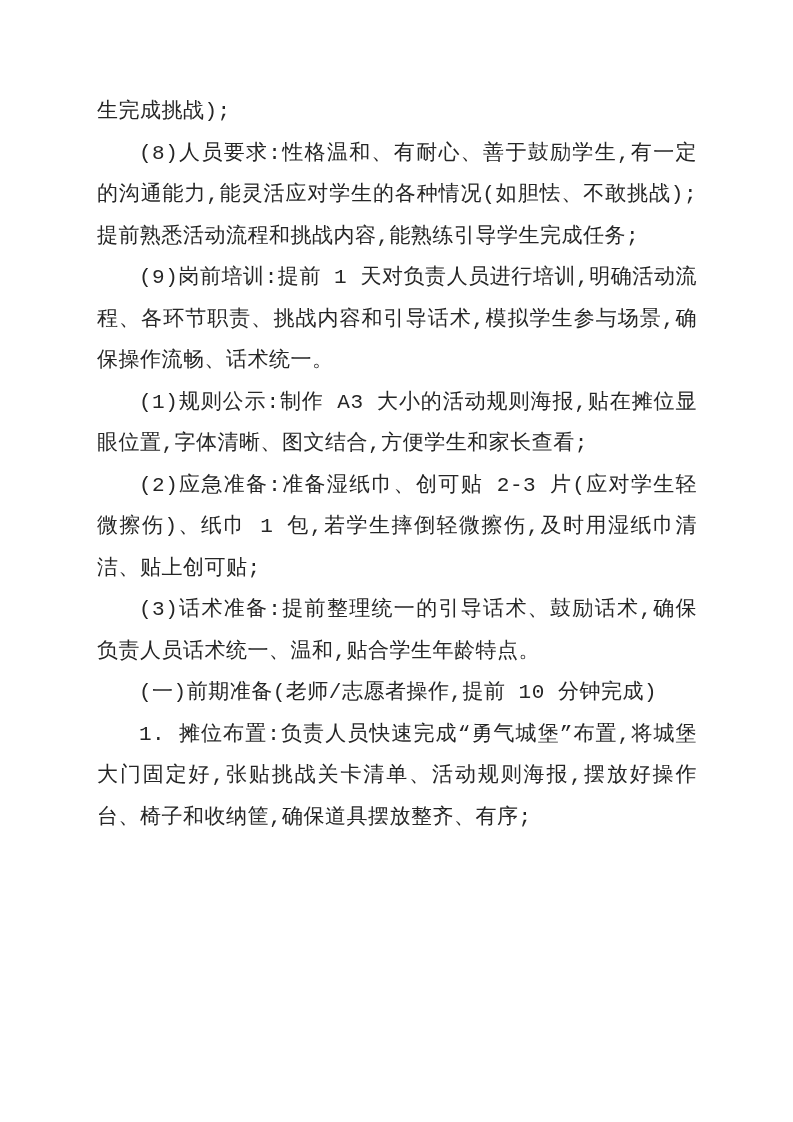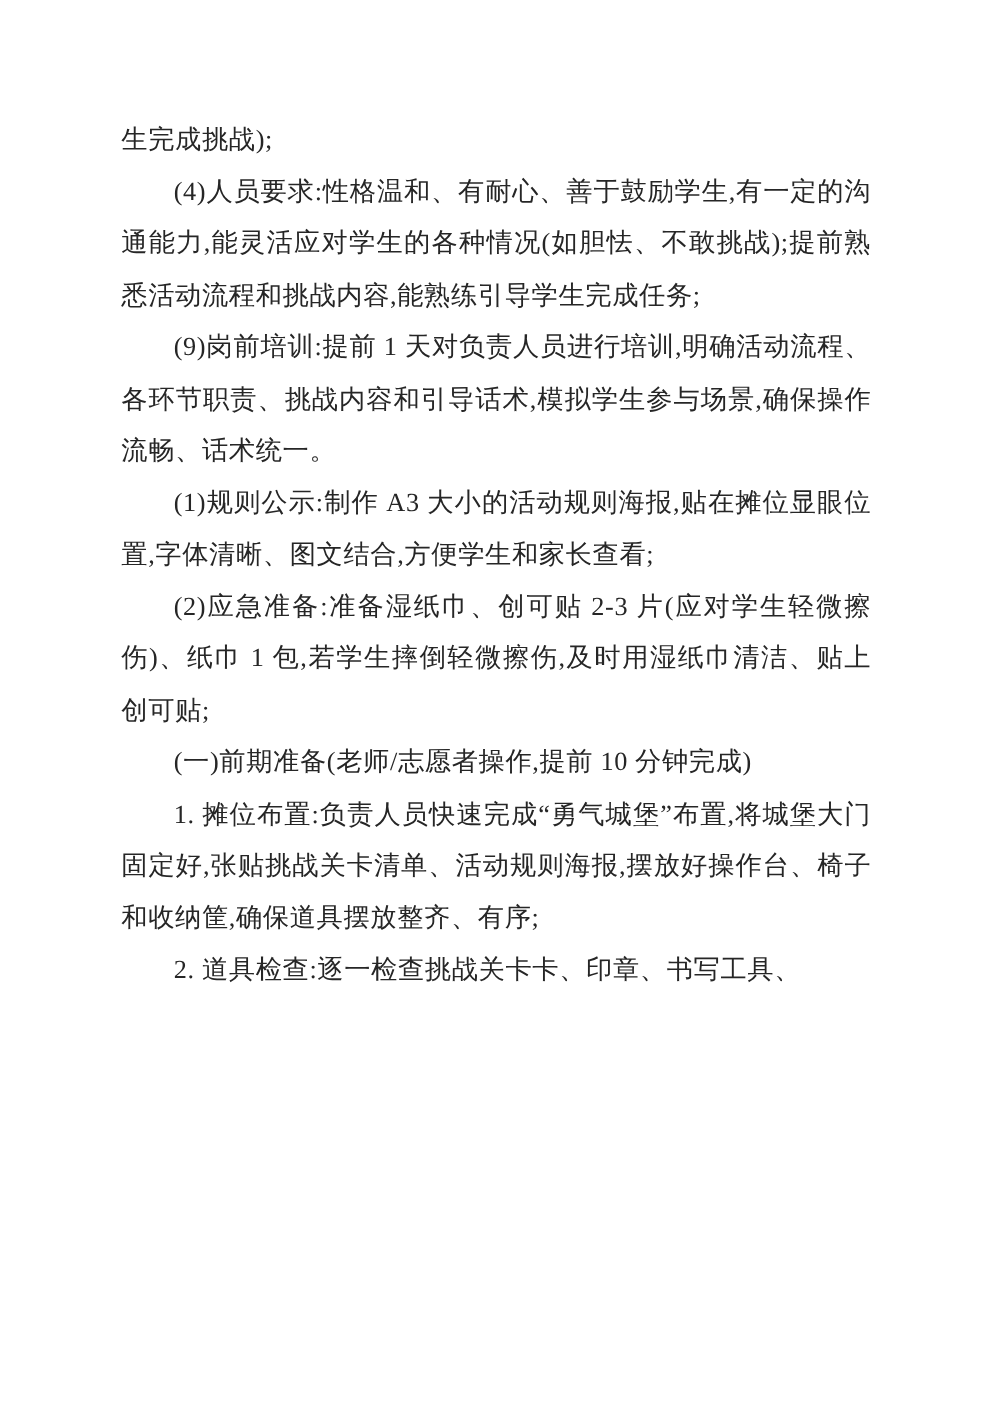--- a/index.html
+++ b/index.html
@@ -6,21 +6,21 @@
     margin: 0;
     padding: 0;
     background: #ffffff;
   }
   .page {
     position: relative;
     width: 793px;
     height: 1096px;
     background: #ffffff;
     overflow: hidden;
-    font-family: Liberation Serif, serif;
+    font-family: Liberation Mono, monospace;
   }
   .text-body {
     position: absolute;
     left: 97px;
     top: 91px;
     width: 600px;
     color: #262626;
   }
   .para {
     margin: 0;
@@ -38,21 +38,21 @@
     font-weight: bold;
     letter-spacing: 1px;
   }
 </style>
 </head>
 <body>
 
 <div class="page">
   <div class="text-body">
     <p class="para">生完成挑战);</p>
-    <p class="para indent">(4)人员要求:性格温和、有耐心、善于鼓励学生,有一定的沟通能力,能灵活应对学生的各种情况(如胆怯、不敢挑战);提前熟悉活动流程和挑战内容,能熟练引导学生完成任务;</p>
+    <p class="para indent">(8)人员要求:性格温和、有耐心、善于鼓励学生,有一定的沟通能力,能灵活应对学生的各种情况(如胆怯、不敢挑战);提前熟悉活动流程和挑战内容,能熟练引导学生完成任务;</p>
     <p class="para indent">(9)岗前培训:提前 1 天对负责人员进行培训,明确活动流程、各环节职责、挑战内容和引导话术,模拟学生参与场景,确保操作流畅、话术统一。</p>
     <p class="para indent">(1)规则公示:制作 A3 大小的活动规则海报,贴在摊位显眼位置,字体清晰、图文结合,方便学生和家长查看;</p>
     <p class="para indent">(2)应急准备:准备湿纸巾、创可贴 2-3 片(应对学生轻微擦伤)、纸巾 1 包,若学生摔倒轻微擦伤,及时用湿纸巾清洁、贴上创可贴;</p>
+    <p class="para indent">(3)话术准备:提前整理统一的引导话术、鼓励话术,确保负责人员话术统一、温和,贴合学生年龄特点。</p>
     <p class="para indent">(一)前期准备(老师/志愿者操作,提前 10 分钟完成)</p>
     <p class="para indent">1. 摊位布置:负责人员快速完成“勇气城堡”布置,将城堡大门固定好,张贴挑战关卡清单、活动规则海报,摆放好操作台、椅子和收纳筐,确保道具摆放整齐、有序;</p>
-    <p class="para indent">2. 道具检查:逐一检查挑战关卡卡、印章、书写工具、</p>
   </div>
 </div>
 
 </body></html>

